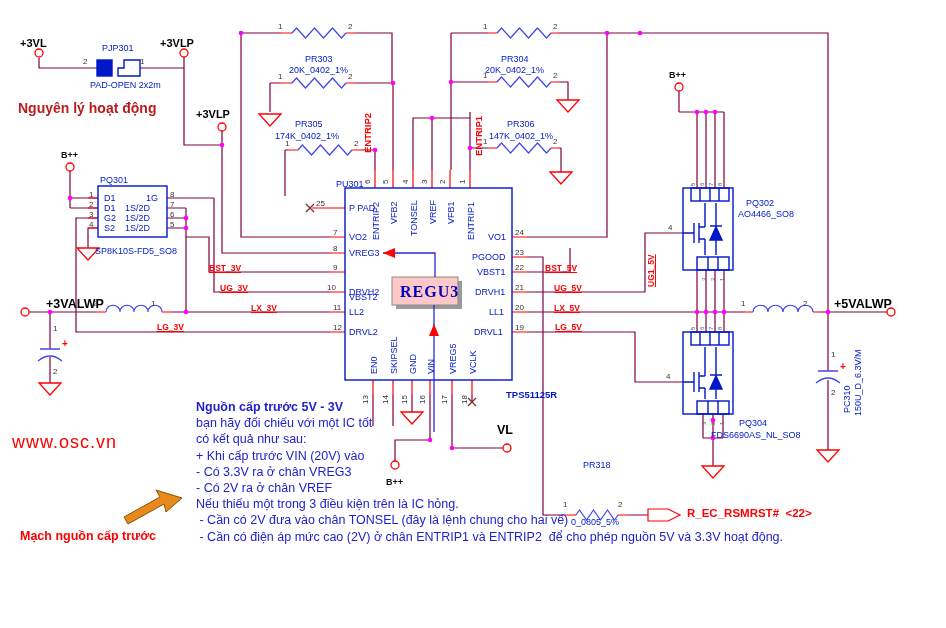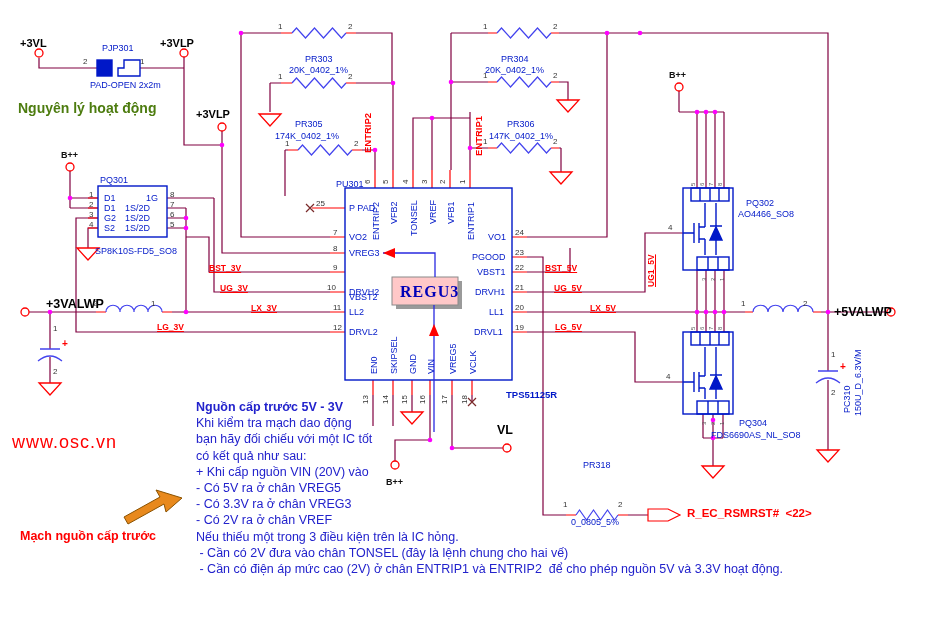--- a/index.html
+++ b/index.html
@@ -3,21 +3,21 @@
 <meta charset="utf-8">
 <style>
   html,body{margin:0;padding:0;background:#fff;}
   #canvas{position:relative;width:946px;height:628px;background:#ffffff;overflow:hidden;
           font-family:"Liberation Sans",sans-serif;}
   #wires{position:absolute;left:0;top:0;}
   .lb{position:absolute;white-space:pre;line-height:1;}
   .pwr {font:bold 11px "Liberation Sans",sans-serif;color:#000;}
   .pwr2{font:bold 12.5px "Liberation Sans",sans-serif;color:#000;}
   .pwrsm{font:bold 9px "Liberation Sans",sans-serif;color:#111;}
-  .h1  {font:bold 14px "Liberation Sans",sans-serif;color:#4d7c0f;}
+  .h1  {font:bold 14px "Liberation Sans",sans-serif;color:#b91c1c;}
   .osc {font:18px "Liberation Sans",sans-serif;color:#f00;letter-spacing:1px;}
   .h2  {font:bold 12.5px "Liberation Sans",sans-serif;color:#f00;}
   .rsm {font:bold 11.5px "Liberation Sans",sans-serif;color:#f00;}
   .ref {font:9px "Liberation Sans",sans-serif;color:#0018c8;}
   .refb{font:bold 9.5px "Liberation Sans",sans-serif;color:#0018c8;}
   .pin {font:9px "Liberation Sans",sans-serif;color:#0018c8;}
   .num {font:8px "Liberation Sans",sans-serif;color:#333;}
   .net {font:bold 8.5px "Liberation Sans",sans-serif;color:#f00;text-decoration:underline;}
   .plus{font:bold 10px "Liberation Sans",sans-serif;color:#f00;}
   .regu{font:bold 16px "Liberation Serif",serif;color:#0000b8;letter-spacing:1px;}
@@ -192,21 +192,21 @@
 
 <div id="labels">
       <span class="lb pwr" style="left: 20px; top: 37px;">+3VL</span>
       <span class="lb pwr" style="left: 160px; top: 37px;">+3VLP</span>
       <span class="lb pwr" style="left: 196px; top: 108px;">+3VLP</span>
       <span class="lb pwrsm" style="left: 61px; top: 150px;">B++</span>
       <span class="lb pwrsm" style="left: 669px; top: 70px;">B++</span>
       <span class="lb pwrsm" style="left: 386px; top: 477px;">B++</span>
       <span class="lb pwr2" style="left: 497px; top: 423px;">VL</span>
       <span class="lb pwr2" style="left: 4px; top: 297px; margin-left: 42px;">+3VALWP</span>
-      <span class="lb pwr2" style="left: 834px; top: 297px; margin-top: 8px;">+5VALWP</span>
+      <span class="lb pwr2" style="left: 834px; top: 297px;">+5VALWP</span>
       <span class="lb h1" style="left: 18px; top: 100px;">Nguyên lý hoạt động</span>
       <span class="lb osc" style="left: 12px; top: 432px;">www.osc.vn</span>
       <span class="lb h2" style="left: 20px; top: 529px;">Mạch nguồn cấp trước</span>
       <span class="lb rsm" style="left: 687px; top: 507px;">R_EC_RSMRST#  &lt;22&gt;</span>
       <span class="lb ref" style="left: 102px; top: 43px;">PJP301</span>
       <span class="lb ref" style="left: 90px; top: 80px;">PAD-OPEN 2x2m</span>
       <span class="lb ref" style="left: 100px; top: 175px;">PQ301</span>
       <span class="lb ref" style="left: 95px; top: 246px;">SP8K10S-FD5_SO8</span>
       <span class="lb ref" style="left: 336px; top: 179px;">PU301</span>
       <span class="lb refb" style="left: 506px; top: 389px;">TPS51125R</span>
@@ -334,33 +334,31 @@
       <span class="lb numtv" style="left: 717px; top: 330px;">8</span>
       <span class="lb numtv" style="left: 701px; top: 425px;">3</span>
       <span class="lb numtv" style="left: 710px; top: 425px;">2</span>
       <span class="lb numtv" style="left: 719px; top: 425px;">1</span>
       <span class="lb net" style="left: 209px; top: 263px;">BST_3V</span>
       <span class="lb net" style="left: 220px; top: 283px;">UG_3V</span>
       <span class="lb net" style="left: 251px; top: 303px;">LX_3V</span>
       <span class="lb net" style="left: 157px; top: 322px;">LG_3V</span>
       <span class="lb net" style="left: 545px; top: 263px;">BST_5V</span>
       <span class="lb net" style="left: 554px; top: 283px;">UG_5V</span>
-      <span class="lb net" style="left: 554px; top: 303px; margin-left: 36px;">LX_5V</span>
+      <span class="lb net" style="left: 554px; top: 303px;">LX_5V</span>
       <span class="lb net" style="left: 555px; top: 322px;">LG_5V</span>
       <span class="lb netv" style="left: 646px; top: 287px;">UG1_5V</span>
       <span class="lb entv" style="left: 362px; top: 153px;">ENTRIP2</span>
       <span class="lb entv" style="left: 473px; top: 156px;">ENTRIP1</span>
     </div>
 <div id="notes" style="left: 196px; top: 400px;">
       <div class="note-line nb">Nguồn cấp trước 5V - 3V</div>
-      <div class="note-line">Khi kiểm tra mạch dao động</div>
       <div class="note-line">bạn hãy đối chiếu với một IC tốt</div>
       <div class="note-line">có kết quả như sau:</div>
-      <div class="note-line">+ Khi cấp nguồn VIN (20V) vào</div>
-      <div class="note-line">- Có 5V ra ở chân VREG5</div>
+      <div class="note-line">+ Khi cấp trước VIN (20V) vào</div>
       <div class="note-line">- Có 3.3V ra ở chân VREG3</div>
       <div class="note-line">- Có 2V ra ở chân VREF</div>
       <div class="note-line">Nếu thiếu một trong 3 điều kiện trên là IC hỏng.</div>
       <div class="note-line"> - Cần có 2V đưa vào chân TONSEL (đây là lệnh chung cho hai vế)</div>
       <div class="note-line"> - Cần có điện áp mức cao (2V) ở chân ENTRIP1 và ENTRIP2  để cho phép nguồn 5V và 3.3V hoạt động.</div>
     </div>
 
 </div>
 
 </body></html>

